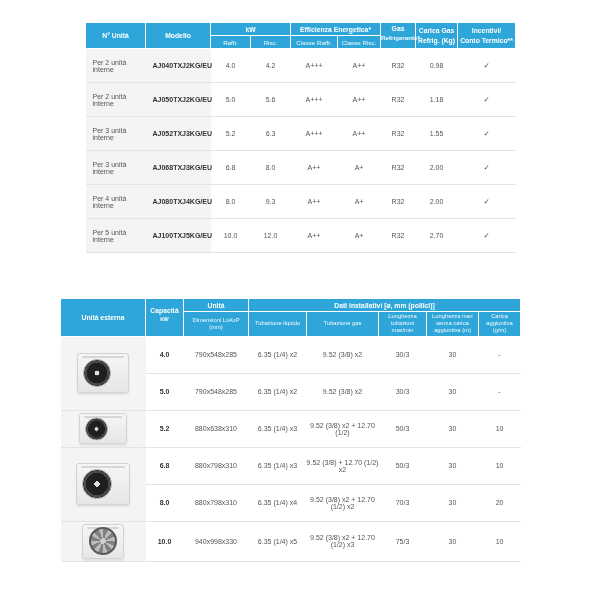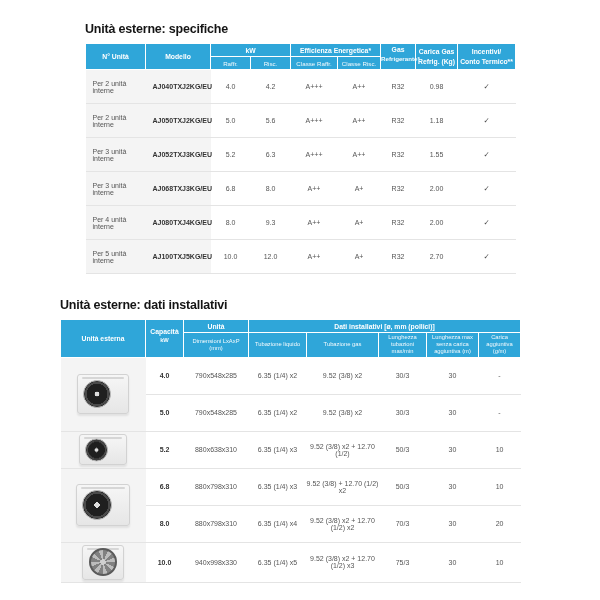--- a/index.html
+++ b/index.html
@@ -43,21 +43,20 @@
          background:radial-gradient(circle, #cfcfcf 0 16%, rgba(0,0,0,0) 17%),
                     repeating-conic-gradient(#808080 0 24deg, #bcbcbc 24deg 45deg);
          border:2px solid #5a5a5a; }
 </style>
 </head>
 <body>
 
 <div class="page">
 
   <section id="spec-section">
-    <div class="section-title">Unità esterne: specifiche</div>
     <table id="spec-table">
       <colgroup>
         <col style="width:60px">
           <col style="width:65px">
           <col style="width:40px">
           <col style="width:40px">
         <col style="width:47px">
           <col style="width:43px">
           <col style="width:35px">
           <col style="width:42px">
@@ -155,21 +154,20 @@
           <td>A+</td>
           <td>R32</td>
           <td>2.70</td>
           <td class="check">✓</td>
         </tr>
       </tbody>
     </table>
   </section>
 
   <section id="install-section">
-    <div class="section-title">Unità esterne: dati installativi</div>
     <table id="install-table">
       <colgroup>
         <col style="width:85px">
           <col style="width:38px">
           <col style="width:65px">
           <col style="width:58px">
         <col style="width:72px">
           <col style="width:48px">
           <col style="width:52px">
           <col style="width:42px">

